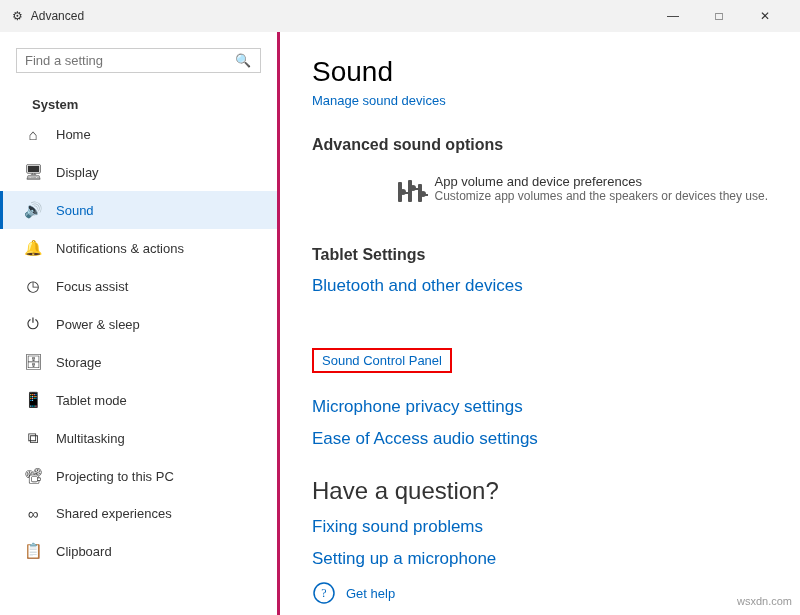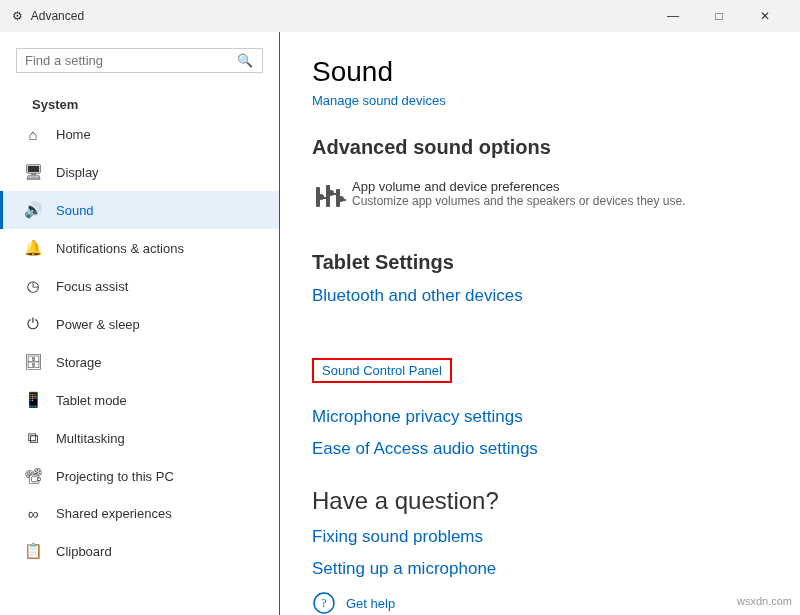--- a/index.html
+++ b/index.html
@@ -52,21 +52,21 @@
     }
     .content {
       display: flex;
       flex: 1;
       overflow: hidden;
     }
     
     .sidebar {
       width: 280px;
       background: #fff;
-      border-right: 1px solid #be185d;
+      border-right: 3px solid #be185d;
       display: flex;
       flex-direction: column;
       flex-shrink: 0;
       overflow-y: auto;
     }
     .sidebar-header {
       padding: 16px 16px 8px 16px;
     }
     .search-box {
       display: flex;
@@ -129,31 +129,32 @@
       color: #000;
       margin-bottom: 4px;
     }
     .link {
       color: #0067c0;
       cursor: pointer;
       text-decoration: none;
       font-size: 13px;
     }
     .section-title {
-      font-size: 20px;
+      font-size: 16px;
       font-weight: 600;
       color: #333;
       margin-top: 28px;
       margin-bottom: 12px;
     }
     .app-volume-row {
       display: flex;
       align-items: flex-start;
       gap: 4px;
       padding: 8px 0;
+      justify-content: flex-end;
     }
     .app-volume-icon {
       width: 36px;
       height: 36px;
       flex-shrink: 0;
       display: flex;
       align-items: center;
       justify-content: center;
     }
     .app-volume-text {}

